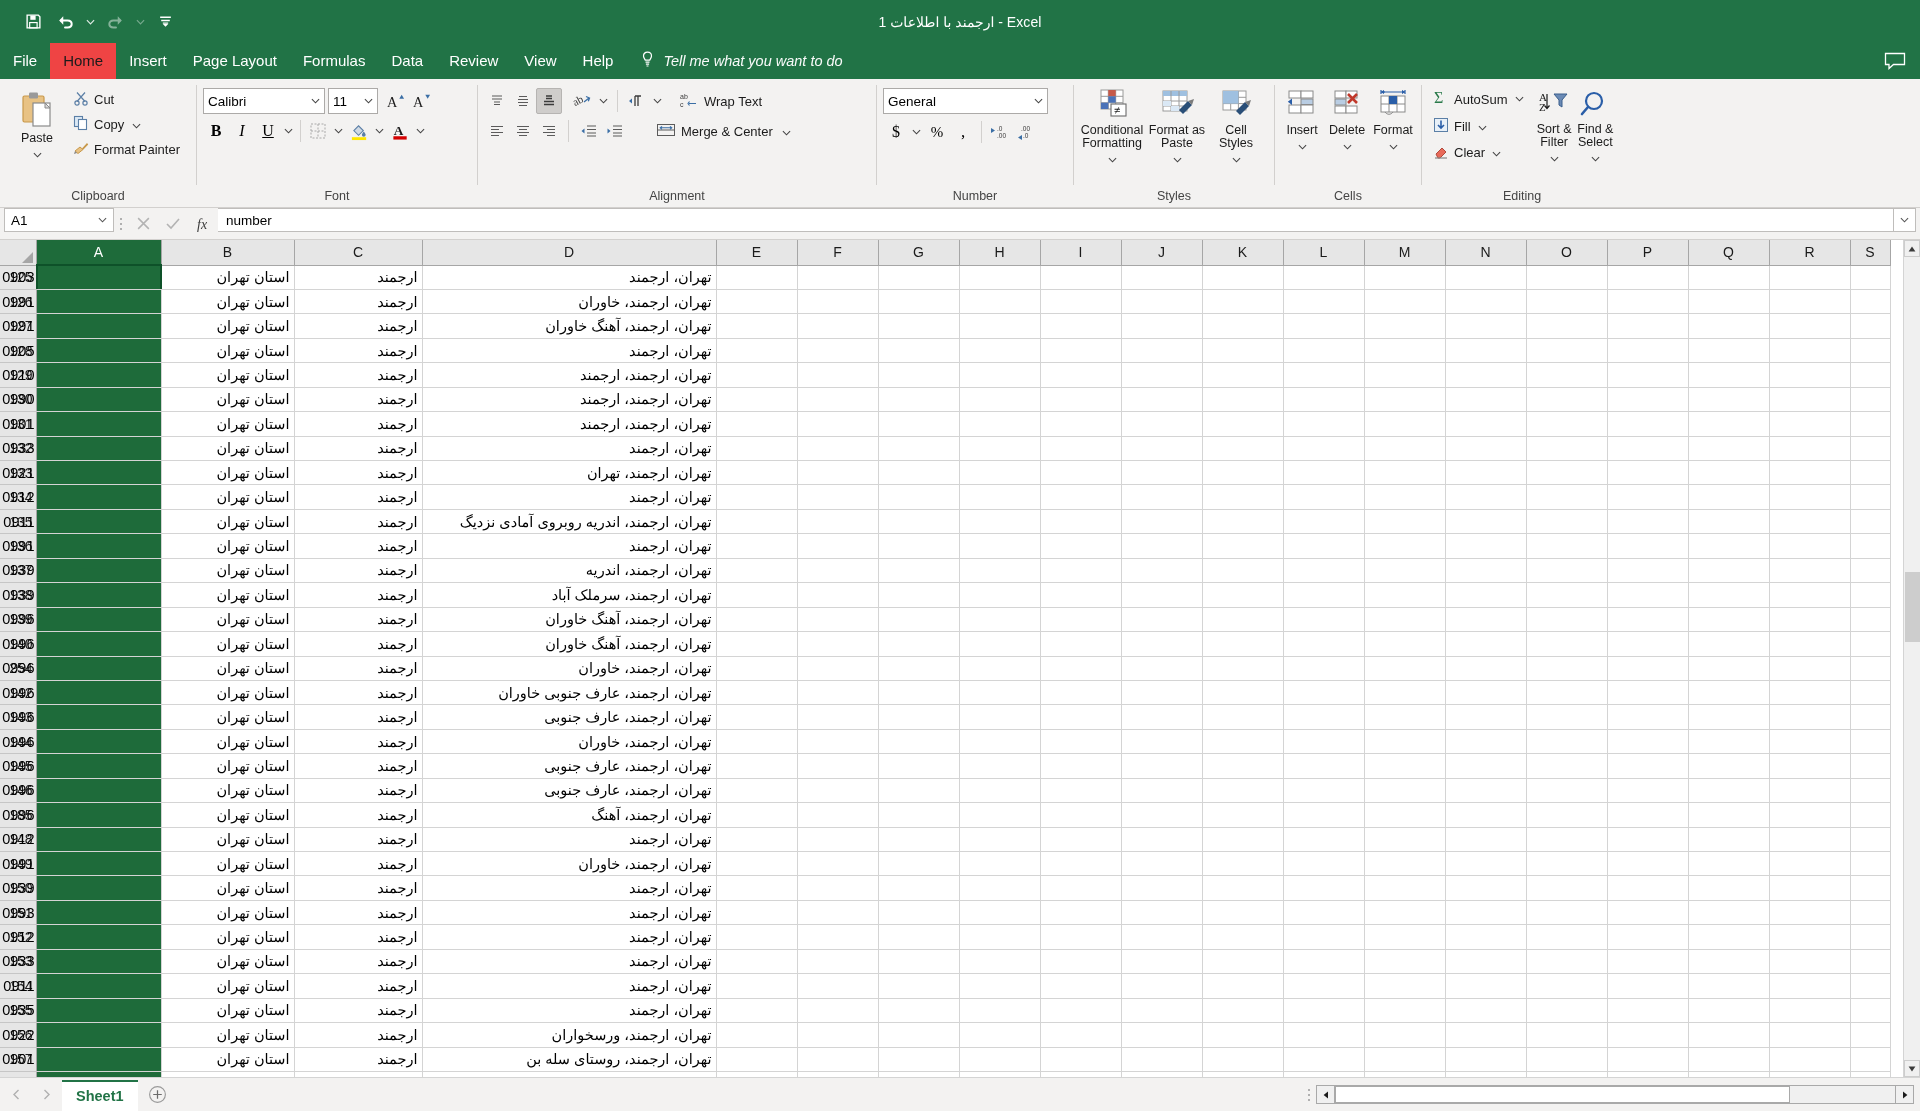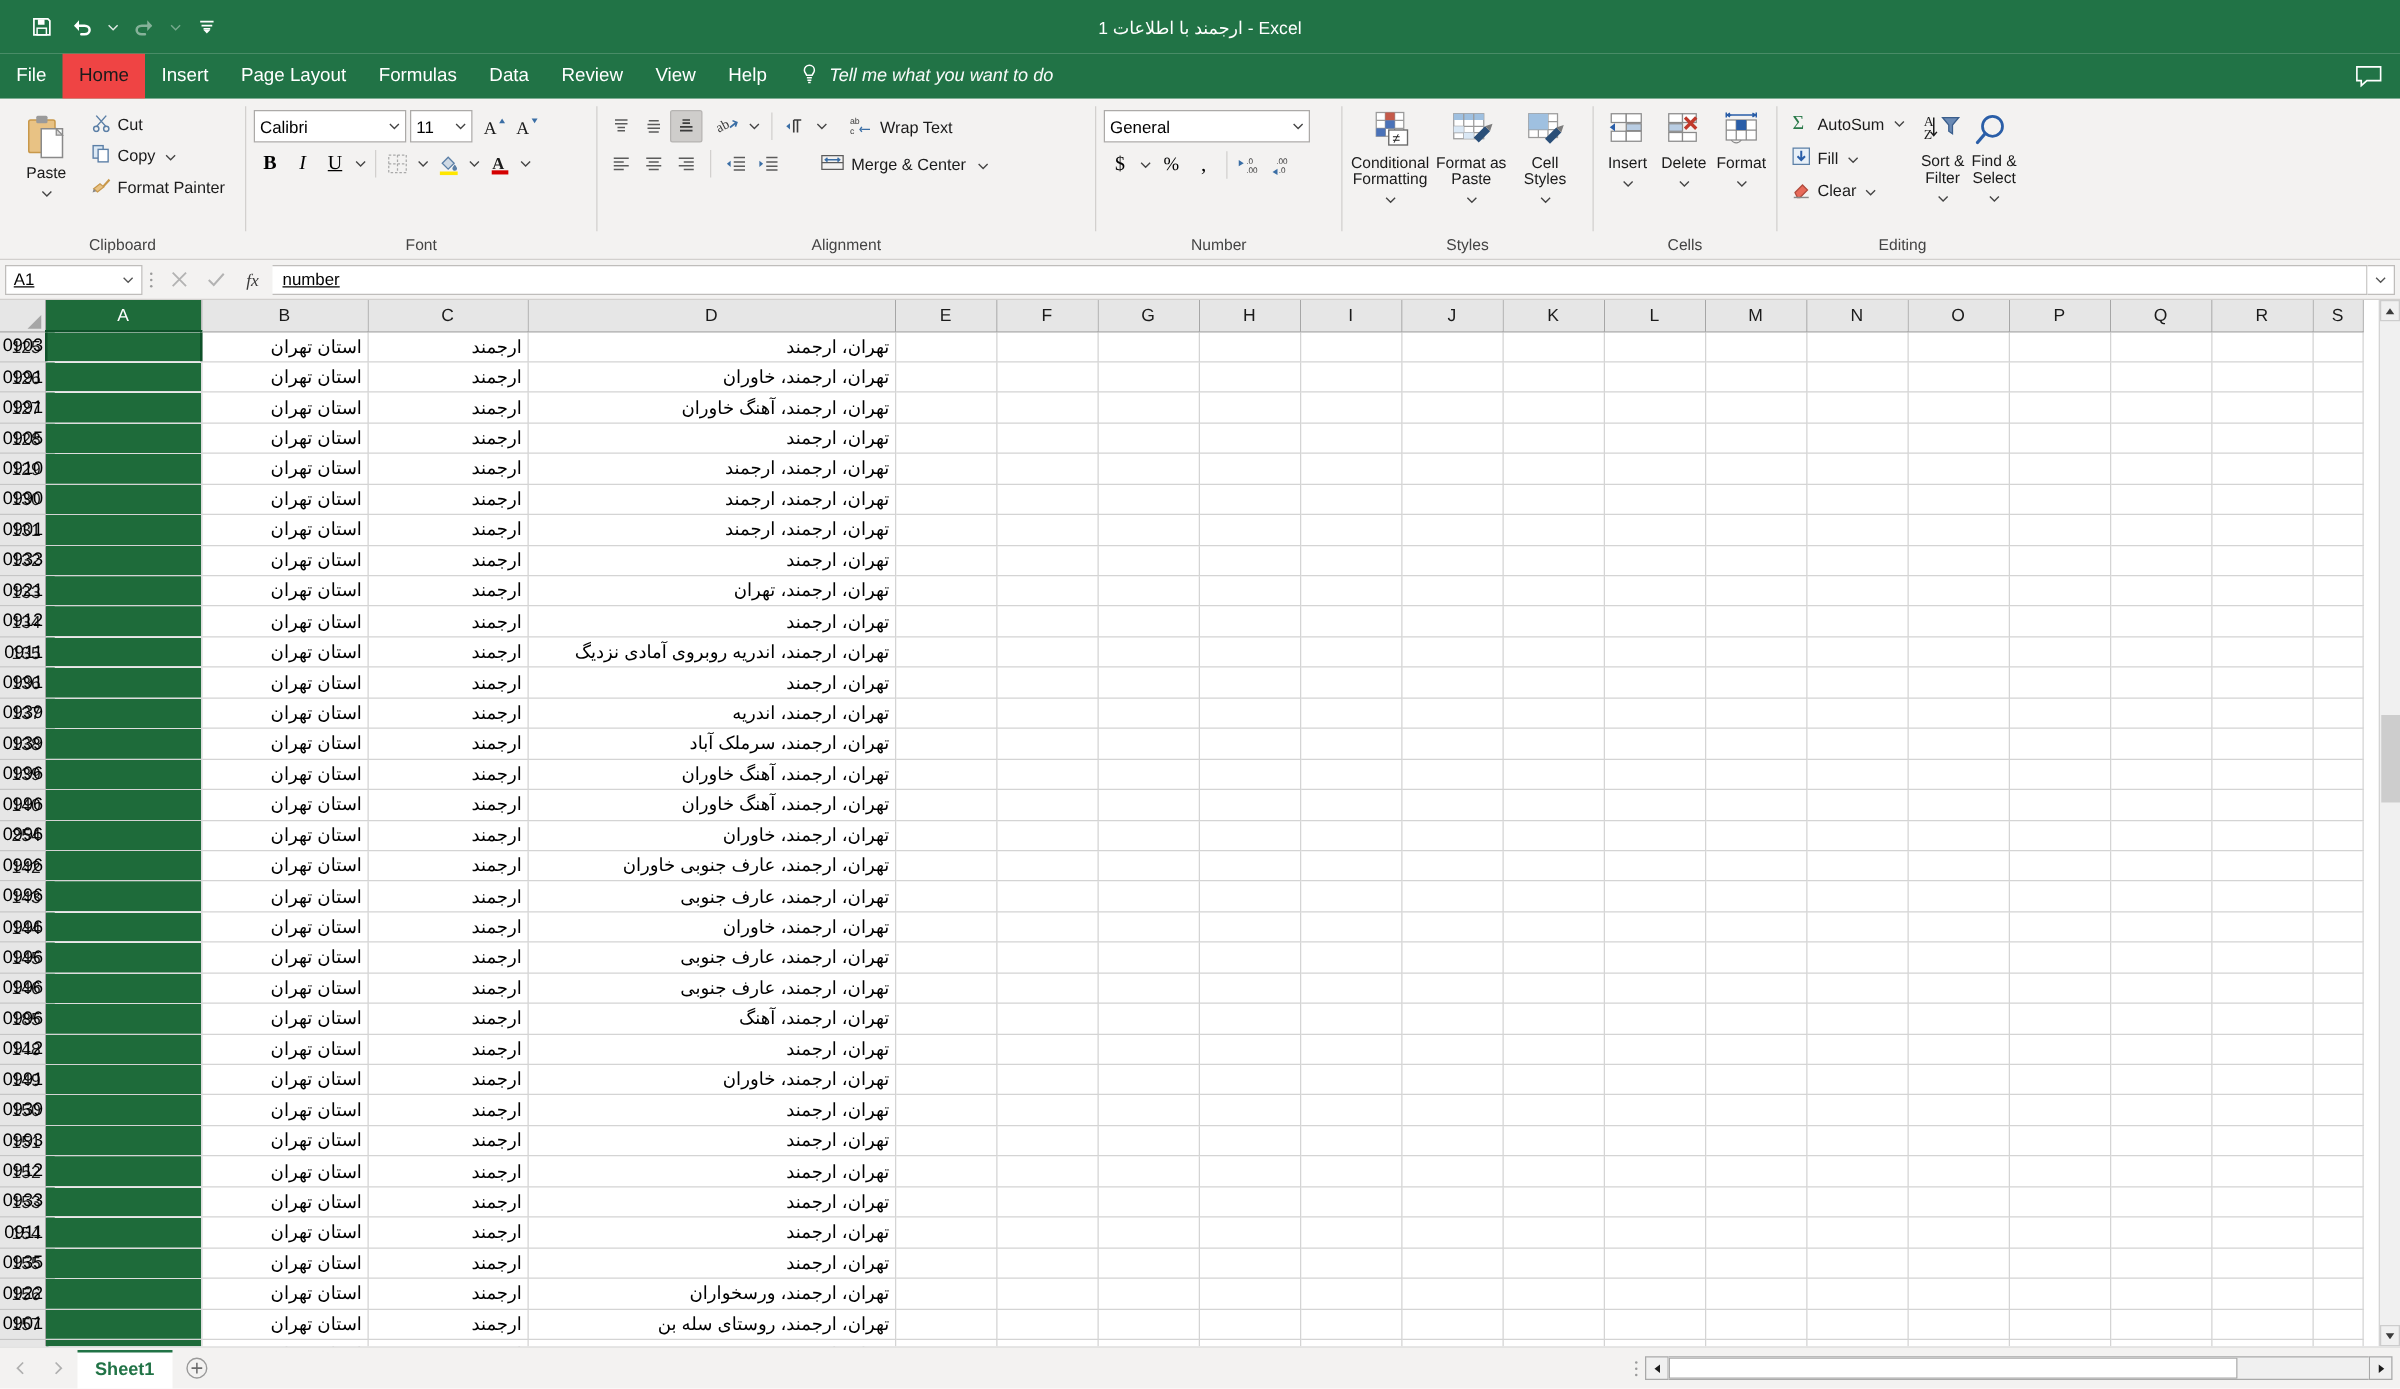--- a/index.html
+++ b/index.html
@@ -97,23 +97,22 @@
   }
   .combocaret{ margin-left:auto; display:flex; align-items:center; }
   .numfmt{
     width:165px; height:26px; background:#fff; border:1px solid #acaaa8; font-size:13.5px;
     display:flex; align-items:center; padding:0 4px; cursor:pointer;
   }
   .vsep{ width:1px; height:22px; background:#d2d0ce; margin:0 4px; }
 
   
   .fbar{
-    height:32px; background:#f3f2f1; display:flex; align-items:center; padding:0 4px; flex:none;
+    height:32px; background:#f3f2f1; display:flex; padding:0 4px; flex:none;
     border-bottom:1px solid #d2d0ce;
-    text-decoration:underline;
   }
   .namebox{
     width:110px; height:24px; background:#fff; border:1px solid #bfbdbb; display:flex; align-items:center;
     padding:0 6px; font-size:13.5px; cursor:text;
   }
   .grip{ width:14px; display:flex; align-items:center; justify-content:center; cursor:col-resize; }
   .fb-icons{ display:flex; align-items:center; gap:0; }
   .fb-ico{ width:30px; height:26px; display:flex; align-items:center; justify-content:center; cursor:pointer; }
   .fb-input{
     flex:1; height:24px; background:#fff; border:1px solid #bfbdbb; border-left:none;

